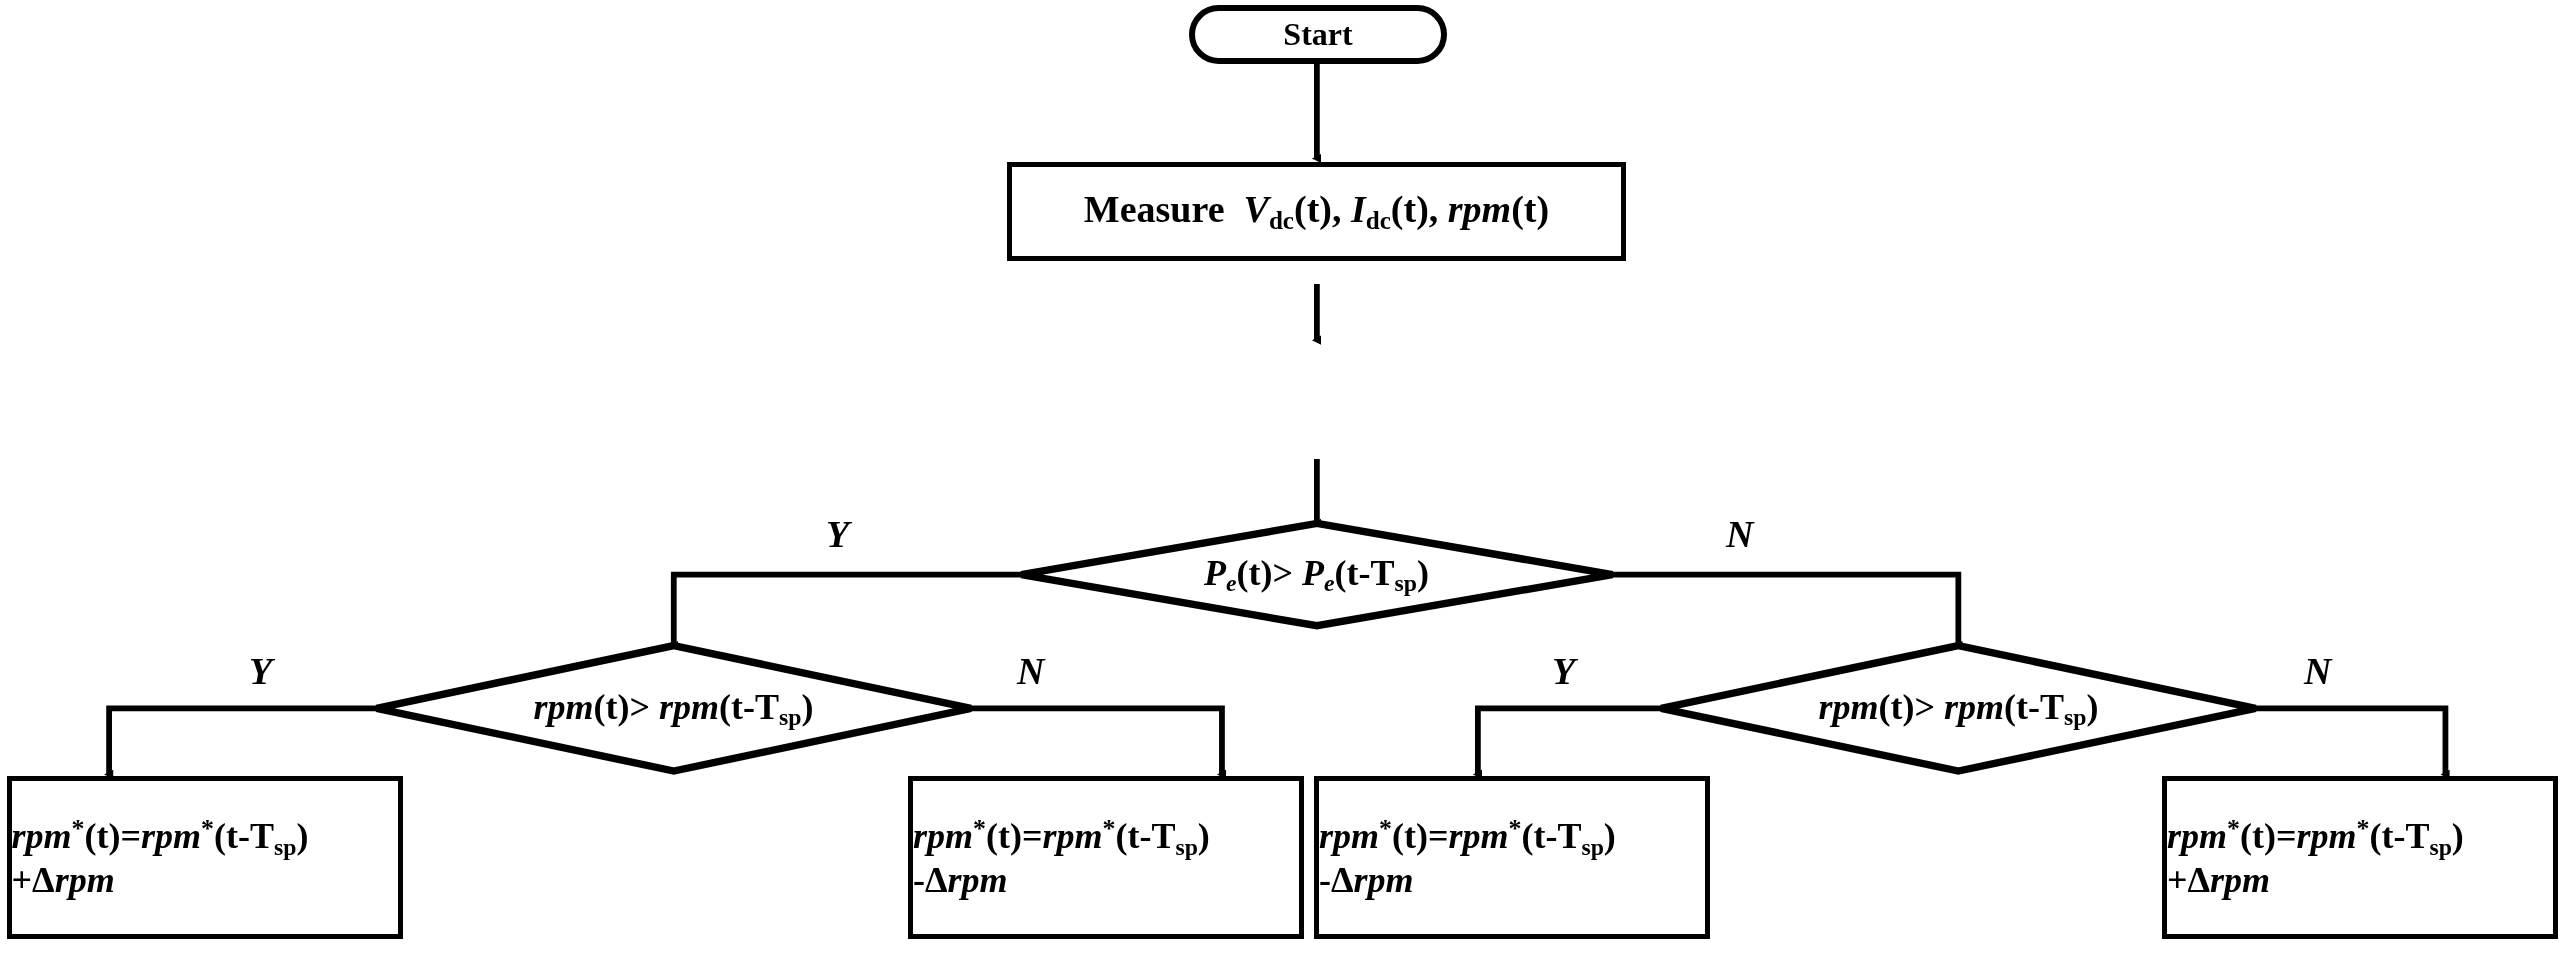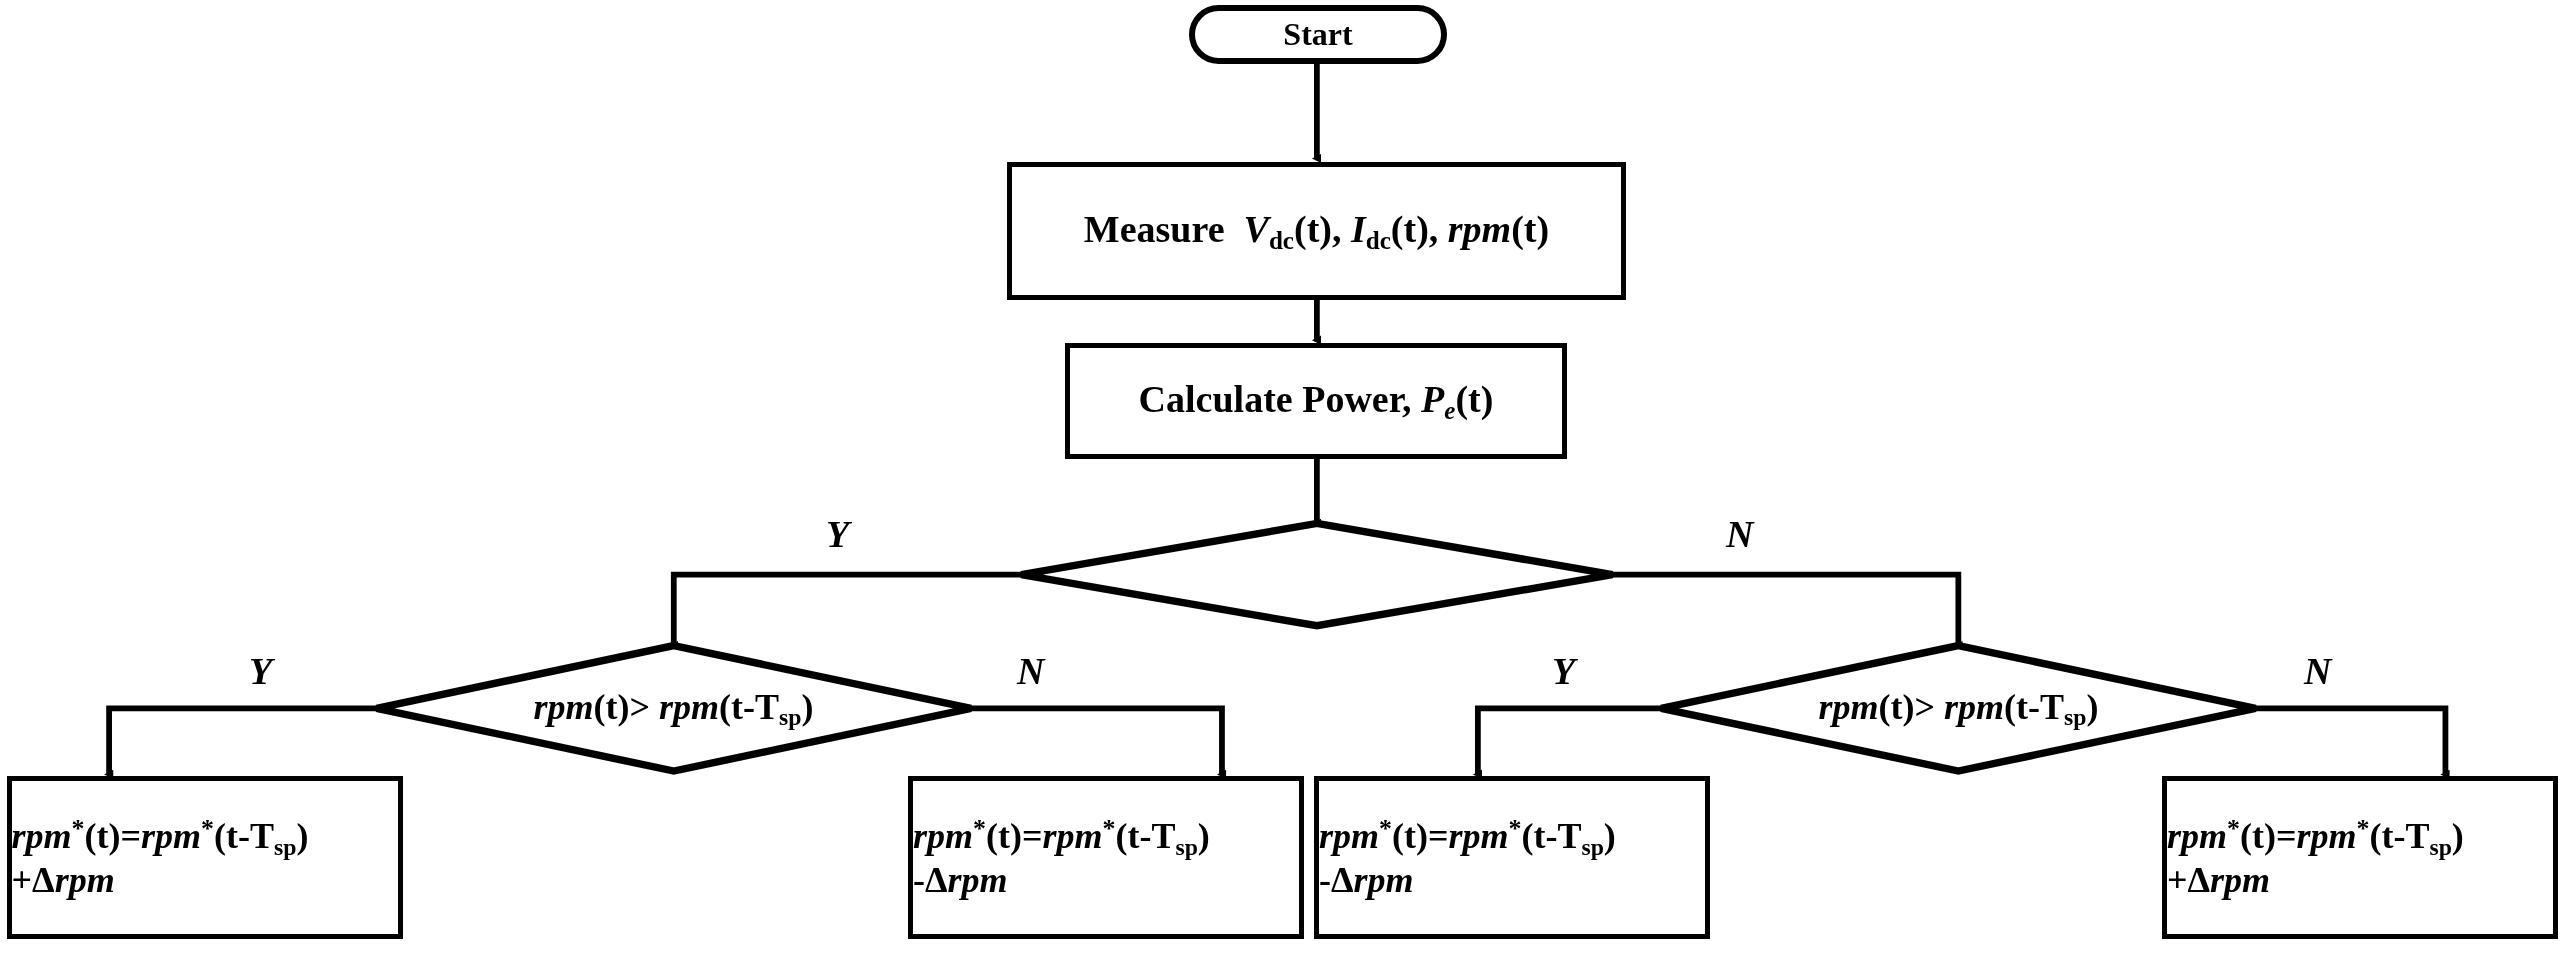--- a/index.html
+++ b/index.html
@@ -128,32 +128,32 @@
       <polygon points="816,782 1176,858 816,934 456,858" fill="#ffffff" stroke="#000000" stroke-width="9" stroke-linejoin="miter"></polygon>
 
       <polygon points="2372,782 2732,858 2372,934 2012,858" fill="#ffffff" stroke="#000000" stroke-width="9" stroke-linejoin="miter"></polygon>
     </g>
   </svg>
 
   <div class="node start-node fsz-start" style="left:1189px; top:5px; width:258px; height:59px;">
     <span>Start</span>
   </div>
 
-  <div class="node proc-box fsz-proc" style="left:1007px; top:162px; width:619px; height:138px;">
+  <div class="node proc-box fsz-proc" style="left:1007px; top:162px; width:619px; height:99px;">
     <span class="nowrapline">
       <span class="upr">Measure</span><span class="upr">&nbsp;&nbsp;</span><span class="ital">V</span><sub>dc</sub><span class="upr">(t),</span><span class="upr">&nbsp;</span><span class="ital">I</span><sub>dc</sub><span class="upr">(t),</span><span class="upr">&nbsp;</span><span class="ital">rpm</span><span class="upr">(t)</span>
     </span>
   </div>
 
-  <div class="node proc-box fsz-proc" style="left:1065px; top:343px; width:502px; height:116px;">
-    <span class="nowrapline">
-      <span class="upr">Calculate Power,</span><span class="upr">&nbsp;</span><span class="ital">P</span><sub class="ital">e</sub><span class="upr">(t)</span>
-    </span>
-  </div>
-
+
+  <div class="diamond-label fsz-diamond" style="left:1069px; top:548px; width:495px; height:53px;">
+    <span class="nowrapline">
+      <span class="ital">P</span><sub class="ital">e</sub><span class="upr">(t)</span><span class="upr">&gt;</span><span class="upr">&nbsp;</span><span class="ital">P</span><sub class="ital">e</sub><span class="upr">(t-T</span><sub>sp</sub><span class="upr">)</span>
+    </span>
+  </div>
 
   <div class="diamond-label fsz-diamond" style="left:426px; top:682px; width:495px; height:53px;">
     <span class="nowrapline">
       <span class="ital">rpm</span><span class="upr">(t)</span><span class="upr">&gt;</span><span class="upr">&nbsp;</span><span class="ital">rpm</span><span class="upr">(t-T</span><sub>sp</sub><span class="upr">)</span>
     </span>
   </div>
 
   <div class="diamond-label fsz-diamond" style="left:1711px; top:682px; width:495px; height:53px;">
     <span class="nowrapline">
       <span class="ital">rpm</span><span class="upr">(t)</span><span class="upr">&gt;</span><span class="upr">&nbsp;</span><span class="ital">rpm</span><span class="upr">(t-T</span><sub>sp</sub><span class="upr">)</span>

